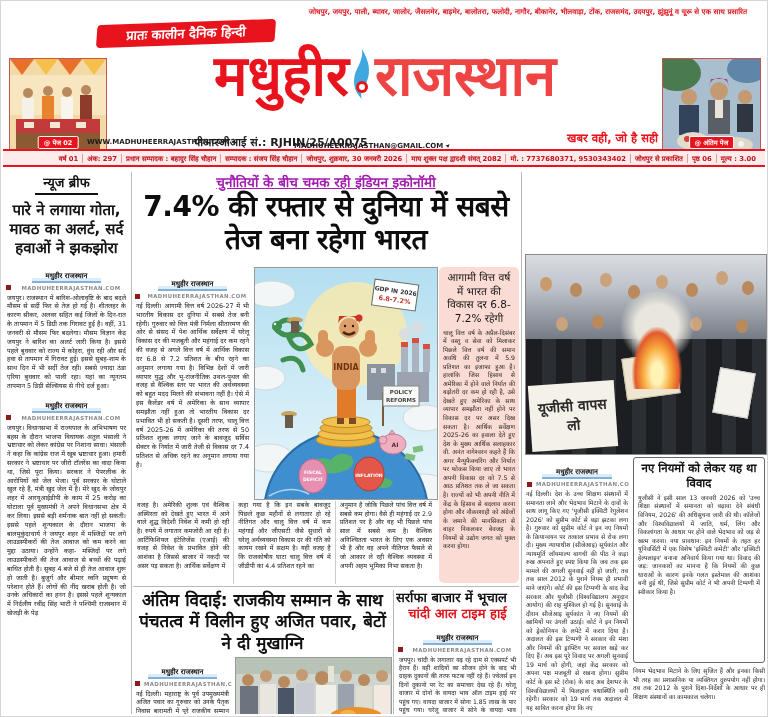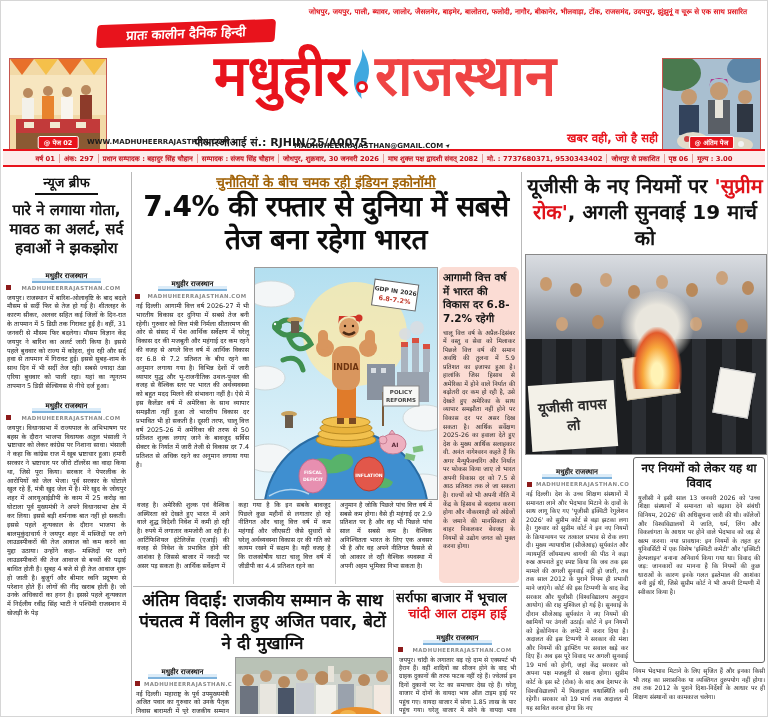--- a/index.html
+++ b/index.html
@@ -17,49 +17,49 @@
   .badge{position:absolute;bottom:3px;left:50%;transform:translateX(-50%);background:#e8131c;color:#fff;
          font-size:6.5px;font-weight:bold;padding:1px 5px;border:1px solid #fff;white-space:nowrap;border-radius:2px;}
   .website{position:absolute;top:137px;left:86px;font-size:7px;font-weight:bold;color:#1d1d1d;}
   .prgi{position:absolute;top:133px;left:193px;font-size:11px;font-weight:bold;color:#1d1d1d;}
   .email{position:absolute;top:141px;left:293px;font-size:7px;font-weight:bold;color:#1d1d1d;}
   .slogan{position:absolute;top:129px;left:566px;font-size:11.5px;font-weight:bold;color:#e8131c;}
   .cursor{display:inline-block;font-size:6px;transform:rotate(-45deg);margin-left:2px;color:#111;}
   
   .dateline{position:absolute;top:148px;left:2px;right:2px;height:18px;background:#fdeceb;
             border-top:2px solid #e8131c;border-bottom:2px solid #e8131c;box-sizing:border-box;
-            display:flex;align-items:center;justify-content:center;padding:0 5px;
+            display:flex;align-items:center;justify-content:flex-end;padding:0 5px;
             color:#c4141f;font-size:6.8px;font-weight:bold;white-space:nowrap;overflow:hidden;}
   .dateline span{padding:0 4px;}
   .dateline span + span{border-left:1px solid #e49a96;}
   
   .vdiv{position:absolute;width:1px;background:#b9b9b9;}
   .hdiv{position:absolute;height:1px;background:#b9b9b9;}
   .col-left{position:absolute;top:171px;left:3px;width:125px;bottom:2px;overflow:hidden;}
   .nb-header-wrap{text-align:center;}
   .nb-header{display:inline-block;font-size:13px;font-weight:bold;color:#111;border-bottom:2.5px solid #111;padding:1px 8px 2px;}
   .story-headline{font-size:15px;font-weight:bold;color:#141414;text-align:center;line-height:1.28;margin:6px 1px 4px;}
   .body-txt{font-size:6.4px;line-height:1.38;color:#222;text-align:justify;padding:0 3px;}
   
   .byline{text-align:center;margin:2px 0 3px;}
   .byline-name{display:inline-block;font-size:7px;font-weight:bold;color:#111;padding:0 14px 1px;
                border-bottom:2.5px solid #7fb3dc;background:linear-gradient(180deg,transparent 70%,#dcecf8 70%);}
   .byline-site-row{display:flex;align-items:center;margin-top:2px;padding:0 2px;}
   .byline-sq{width:5px;height:5px;background:#8d1b1b;flex:0 0 auto;margin-right:4px;}
   .byline-site{flex:1;text-align:center;font-size:5.4px;color:#8a8a8a;font-weight:bold;letter-spacing:.4px;}
   
-  .kicker{position:absolute;top:172px;left:132px;width:386px;text-align:center;color:#a16207;
+  .kicker{position:absolute;top:172px;left:132px;width:386px;text-align:center;color:#a21caf;
           font-size:13.5px;font-weight:bold;text-decoration:underline;}
   .main-headline{position:absolute;top:189px;left:132px;width:386px;height:76px;text-align:center;
                  font-size:28px;font-weight:bold;line-height:1.18;color:#0d0d0d;letter-spacing:-.5px;overflow:hidden;}
   .eco-col1{position:absolute;top:268px;left:132px;width:119px;height:229px;overflow:hidden;}
   .cartoon-box{position:absolute;top:266px;left:253px;width:182px;height:231px;border:1px solid #9a9a9a;overflow:hidden;}
   .eco-box{position:absolute;top:266px;left:438px;width:80px;height:316px;background:#fbdcd4;border-radius:5px;
            padding:4px 4px;box-sizing:border-box;overflow:hidden;}
-  .eco-box-h{font-size:10.5px;font-weight:bold;color:#161616;text-align:left;line-height:1.3;margin-bottom:3px;}
+  .eco-box-h{font-size:10.5px;font-weight:normal;color:#161616;text-align:center;line-height:1.3;margin-bottom:3px;}
   .eco-box .body-txt{font-size:6.2px;padding:0;}
   .eco-bottom{position:absolute;top:500px;left:132px;width:303px;height:83px;display:flex;overflow:hidden;}
   .eco-bottom .bcol{flex:1;padding:0 4px;font-size:6.3px;line-height:1.38;color:#222;text-align:justify;overflow:hidden;}
   .eco-bottom .bcol + .bcol{border-left:1px solid #ccc;}
   
   .pawar{position:absolute;top:589px;left:132px;width:259px;bottom:2px;overflow:hidden;}
   .pawar-headline{font-size:17px;font-weight:bold;text-align:center;line-height:1.25;color:#111;}
   .pawar-row{display:flex;margin-top:3px;}
   .pawar-text{width:99px;flex:0 0 auto;overflow:hidden;}
   .pawar-text .body-txt{font-size:6.3px;}
@@ -358,23 +358,20 @@
     <div class="byline">
       <div class="byline-name">मधुहीर राजस्थान</div>
       <div class="byline-site-row">
           <span class="byline-sq"></span>
           <span class="byline-site">MADHUHEERRAJASTHAN.COM</span>
         </div>
     </div>
     <div class="body-txt">जयपुर। चांदी के लगातार बढ़ रहे दाम से एक्सपर्ट भी हैरान हैं। वहीं शादियों का सीजन होने के बाद भी ग्राहक दुकानों की तरफ फटक नहीं रहे हैं। ज्वेलर्स इन दिनों दुकानों पर रेट का समाचार देख रहे हैं। घरेलू बाजार में दोनों के वायदा भाव ऑल टाइम हाई पर पहुंच गए। वायदा बाजार में सोना 1.85 लाख के पार पहुंच गया। घरेलू बाजार में सोने के वायदा भाव 180779 रुपए प्रति 10 ग्राम पहुंच गया, जबकि चांदी के भाव 417895 रुपए प्रति किलो पहुंच गए।</div>
   </div>
 
-  <div class="ugc-headline">
-    <span>यूजीसी के नए नियमों पर </span><span class="ugc-red">'सुप्रीम रोक'</span><span>, अगली सुनवाई 19 मार्च को</span>
-  </div>
 
   <div class="ugc-photo">
     <div class="heads"></div>
     <div class="coats"></div>
     <div class="smoke"></div>
     <div class="paper"></div>
     <div class="fire"></div>
     <div class="paper2"></div>
     <div class="banner">यूजीसी वापस लो</div>
   </div>

